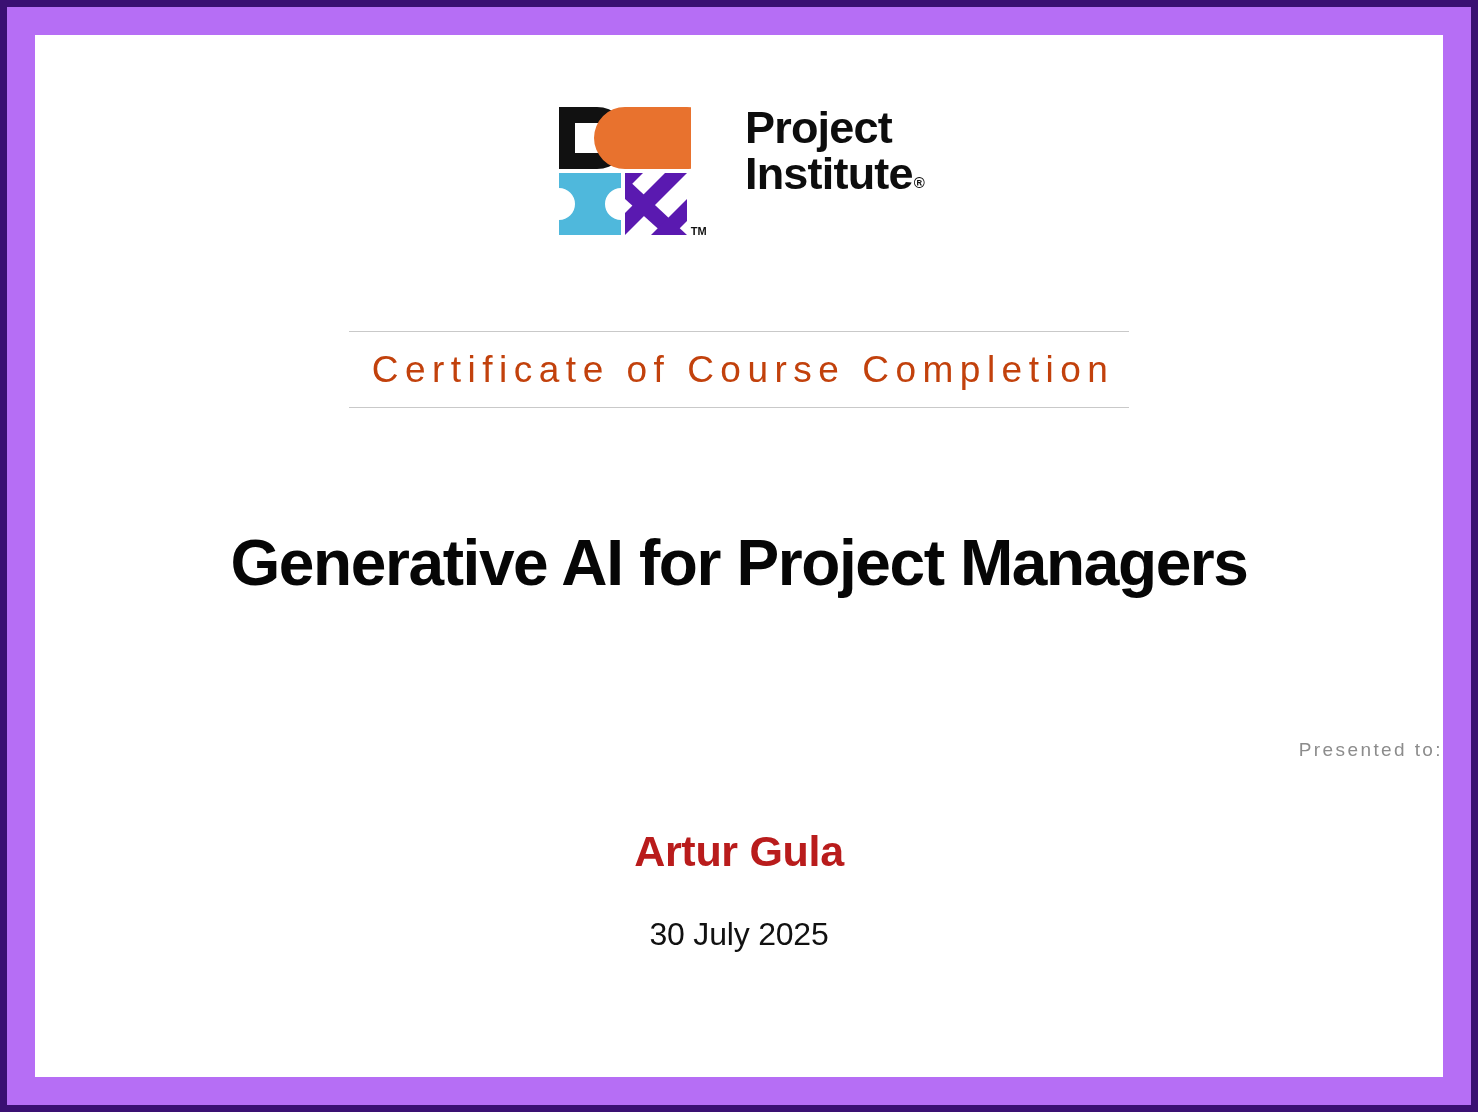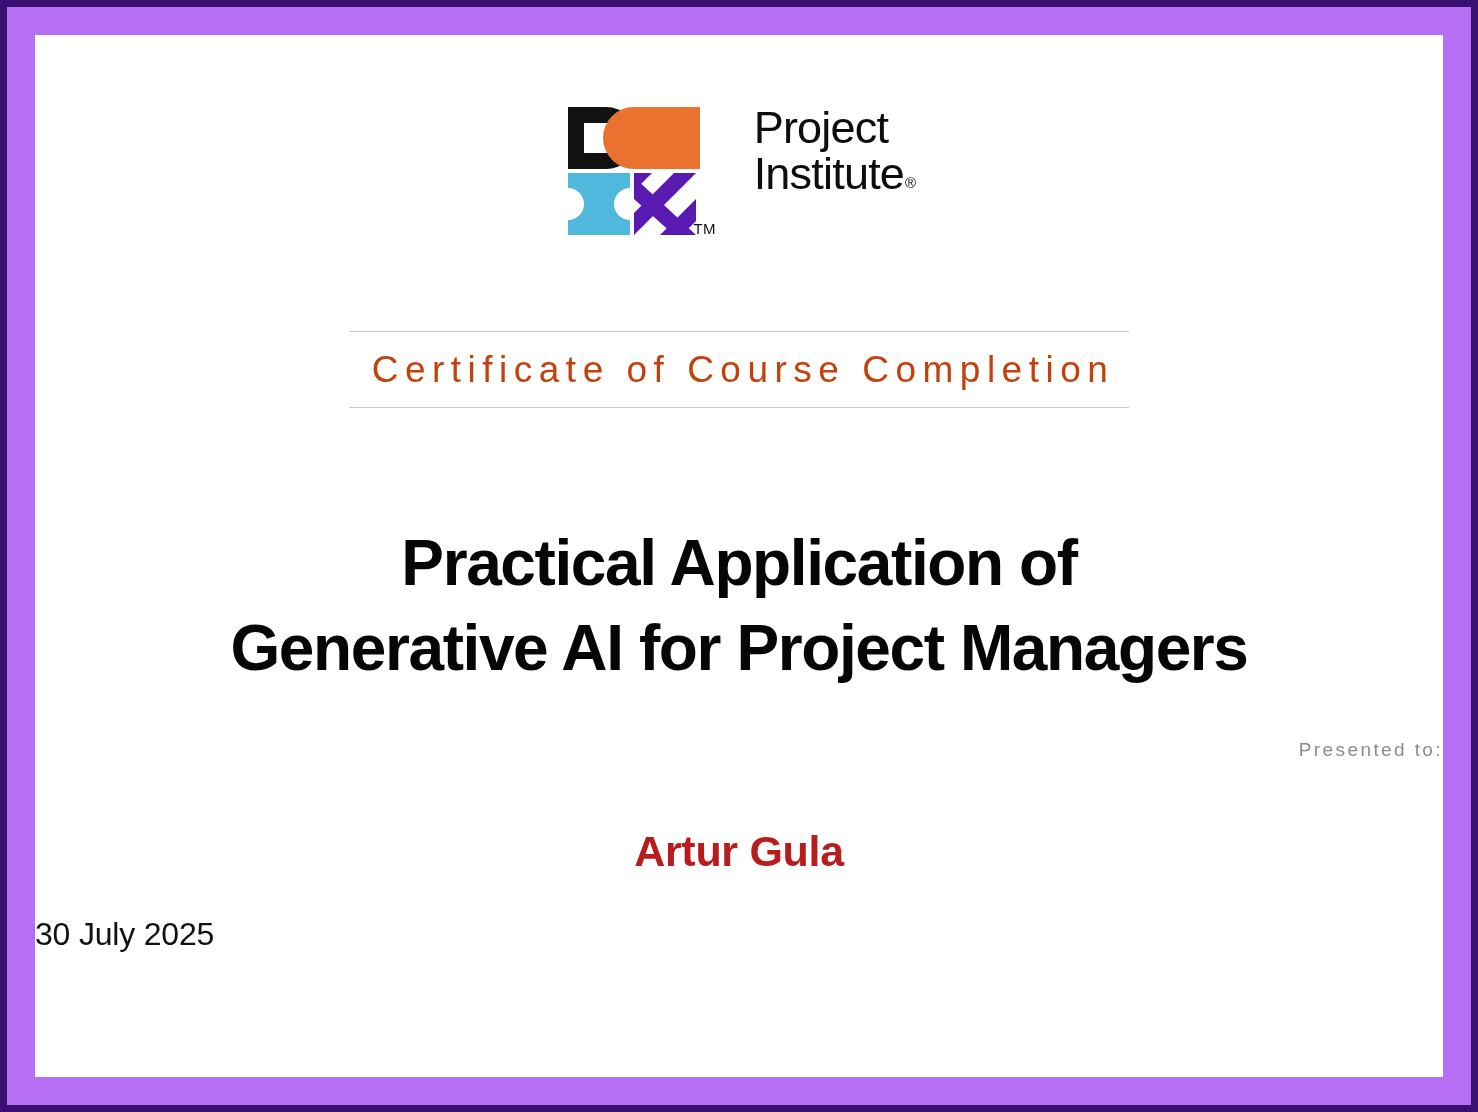--- a/index.html
+++ b/index.html
@@ -57,30 +57,30 @@
     position: relative;
     width: 136px;
     height: 136px;
     flex: 0 0 auto;
   }
   .logo-mark svg { display: block; }
   .tm-mark {
     position: absolute;
     right: -16px;
     bottom: 2px;
-    font-size: 15px;
-    font-weight: 400;
+    font-size: 11px;
+    font-weight: 700;
     color: #111111;
     letter-spacing: 0.2px;
   }
   .wordmark {
     font-family: "Liberation Sans", sans-serif;
     font-size: 45px;
     line-height: 1.02;
-    font-weight: 400;
+    font-weight: 700;
     color: #0d0d0d;
     letter-spacing: -0.8px;
     padding-top: 2px;
     white-space: nowrap;
     margin-left: 28px;
   }
   .wordmark .reg {
     font-size: 15px;
     vertical-align: baseline;
     position: relative;
@@ -162,20 +162,21 @@
     color: #b91c1c;
     letter-spacing: -0.3px;
   }
 
   
   .issue-date {
     position: absolute;
     left: 0;
     right: 0;
     top: 881px;
+    text-align: center;
     font-family: "Liberation Sans", sans-serif;
     font-weight: 400;
     font-size: 32px;
     color: #111111;
     letter-spacing: -0.2px;
   }
 </style>
 </head>
 <body>
 
@@ -224,21 +225,20 @@
 
       <div class="heading-wrap">
         <div class="heading-inner">
           <div class="rule"></div>
           <div class="heading-text">Certificate of Course Completion</div>
           <div class="rule"></div>
         </div>
       </div>
 
       <div class="title">
-        <span class="title-line">Practical Application of</span>
         <span class="title-line">Generative AI for Project Managers</span>
       </div>
 
       <div class="presented-to">Presented to:</div>
 
       <div class="recipient">Artur Gula</div>
 
       <div class="issue-date">30 July 2025</div>
 
     </div>

